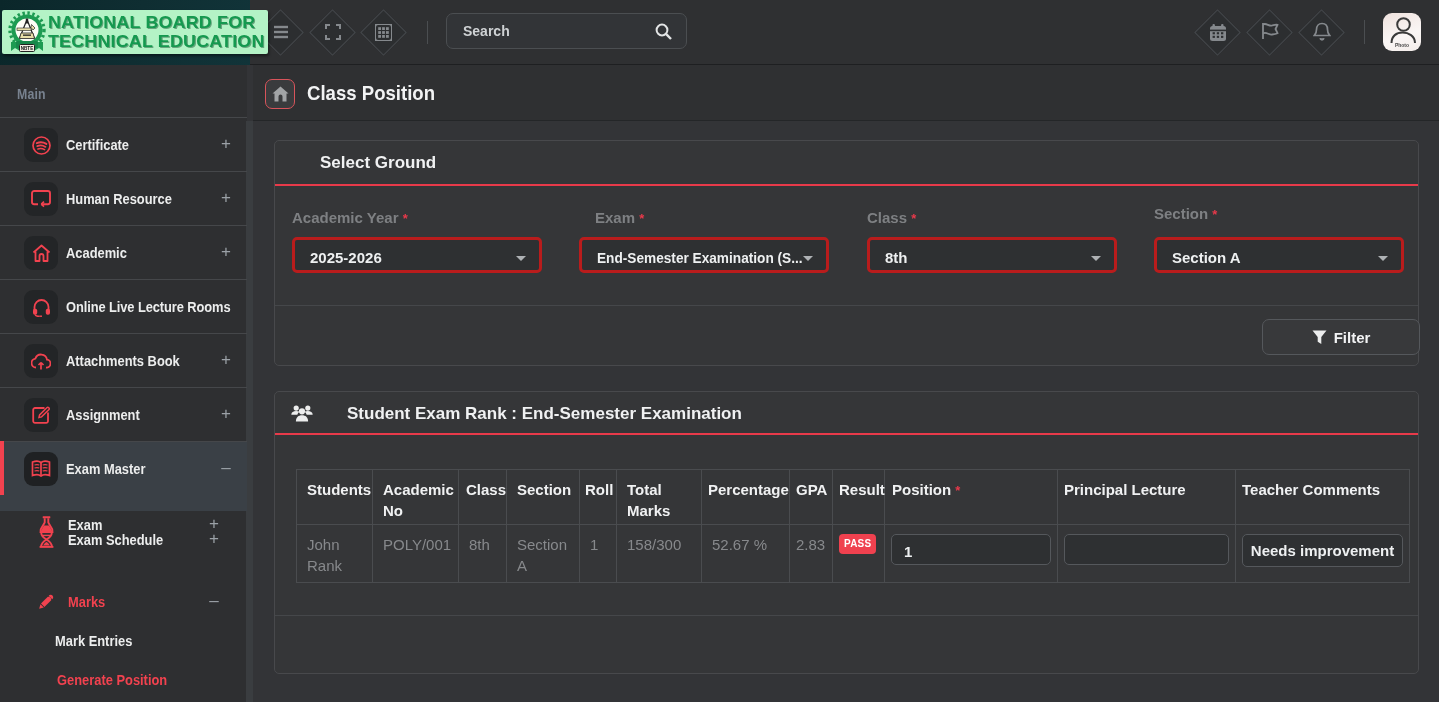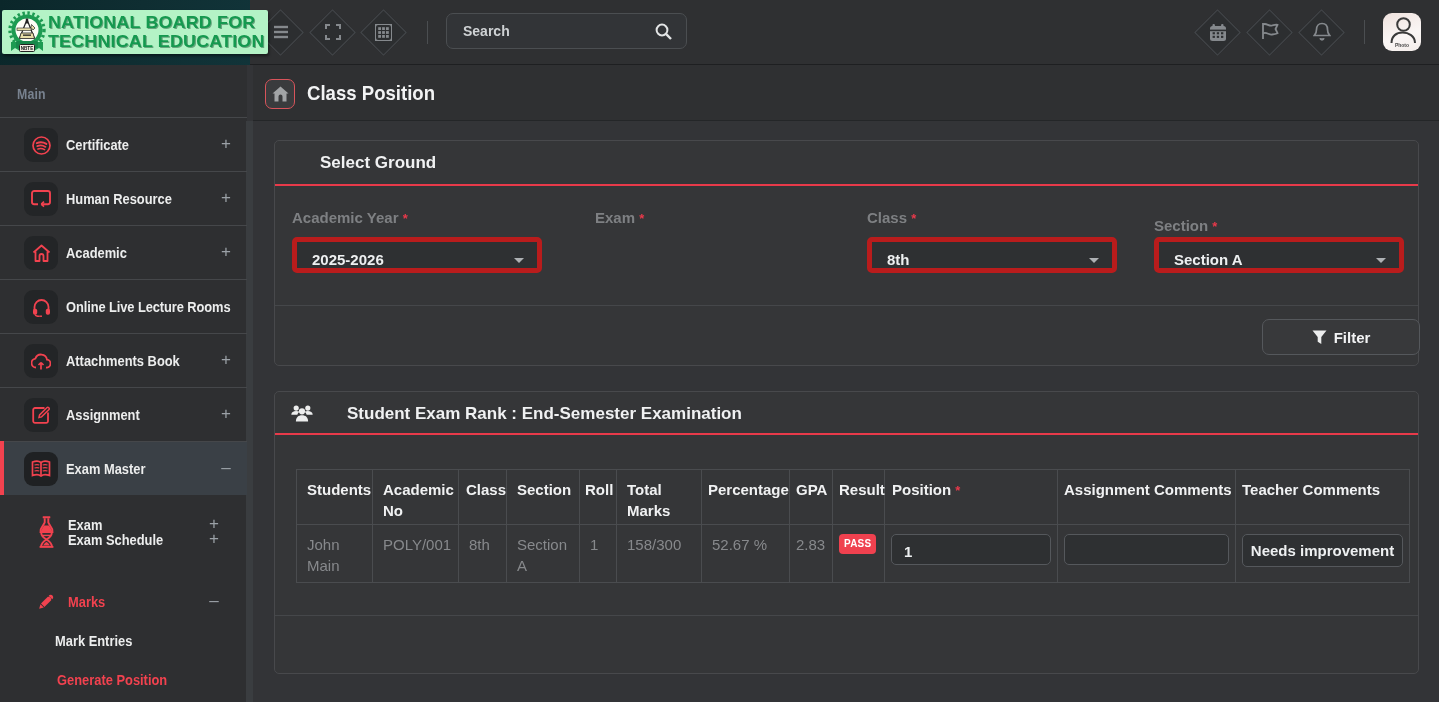--- a/index.html
+++ b/index.html
@@ -63,21 +63,21 @@
   #ptitle { position:absolute; left:307px; top:81px; font-size:21px;
     font-weight:bold; color:#f2f3f4; transform:scaleX(.885); transform-origin:left center; }
   .panel { position:absolute; left:274px; width:1145px; background:#353638;
     border:1px solid #48494c; border-radius:5px; }
   .phead { position:absolute; left:17px; top:12px; font-size:17px;
     font-weight:bold; color:#f0f1f2;margin-left:28px; }
   .redline { position:absolute; left:0; width:1143px; height:2px; background:#e83a4a; }
   .flabel { position:absolute; font-size:15px; font-weight:bold; color:#7e8083;text-align:center; }
   .red { color:#e8394a; font-size:13px; }
   .sel { position:absolute; top:96px; width:250px; height:36px;
-    background:#2e3032; border:5px solid #b91c1c; border-radius:5px; }
+    background:#2e3032; border:3px solid #b91c1c; border-radius:5px; }
   .sel span { position:absolute; left:15px; top:9px; font-size:15px; font-weight:bold;
     color:#eef0f1; white-space:nowrap; overflow:hidden; display:block; width:205px; }
   .caret { position:absolute; right:13px; top:16px; width:0; height:0;
     border-left:5px solid transparent; border-right:5px solid transparent;
     border-top:5px solid #aeb1b4; }
   .psep { position:absolute; left:0; width:1143px; height:1px; background:#45474a; }
   .btn { position:absolute; left:971px; width:158px; height:36px;
     background:#38393b; border:1px solid #55585c; border-radius:7px;
     color:#f2f3f4; font-size:15px; font-weight:bold; display:flex;
     align-items:center; justify-content:center; gap:7px; }
@@ -287,21 +287,21 @@
 <div class="mrow" style="top:387px;">
   <div class="ibox">
       <svg width="18" height="18" viewBox="0 0 18 18">
         <path d="M12.5 2 H3 a1.8 1.8 0 0 0 -1.8 1.8 V15 A1.8 1.8 0 0 0 3 16.8 H14.2 A1.8 1.8 0 0 0 16 15 V6.5" stroke="#f2424f" stroke-width="1.8" fill="none"></path>
         <path d="M7 11.5 L7.6 8.9 L14.8 1.7 a1.4 1.4 0 0 1 2 2 L9.6 10.9 Z" stroke="#f2424f" stroke-width="1.5" fill="none"></path>
       </svg>
     </div>
   <div class="mlabel">Assignment</div>
     <div class="mplus">+</div>
 </div>
-<div class="mrow" style="top:441px; background:#3a4046; height:54px;padding-left:8px;">
+<div class="mrow" style="top:441px; background:#3a4046; height:70px;padding-left:8px;">
   <div class="ibox" style="background:#1f2123;">
       <svg width="20" height="18" viewBox="0 0 20 18">
         <g stroke="#f2424f" stroke-width="1.7" fill="none">
           <path d="M10 2.5 C8 .8 4.5 .8 1.5 2 V15.5 C4.5 14.3 8 14.3 10 16 C12 14.3 15.5 14.3 18.5 15.5 V2 C15.5 .8 12 .8 10 2.5 Z"></path>
           <path d="M10 2.5 V16"></path>
           <g stroke-width="1.1">
             <path d="M3.5 5 C5.5 4.4 7 4.5 8.3 5.1"></path>
             <path d="M3.5 8 C5.5 7.4 7 7.5 8.3 8.1"></path>
             <path d="M3.5 11 C5.5 10.4 7 10.5 8.3 11.1"></path>
             <path d="M11.7 5.1 C13 4.5 14.5 4.4 16.5 5"></path>
@@ -360,23 +360,27 @@
     </svg>
   </div>
 <div id="ptitle">Class Position</div>
 
 <div class="panel" style="top:140px; height:226px;">
   <div class="phead">Select Ground</div>
   <div class="redline" style="top:43px;"></div>
   <div class="flabel" style="left:17px; top:68px;">Academic Year <span class="red">*</span></div>
   <div class="flabel" style="left:304px; top:68px;margin-left:16px;">Exam <span class="red">*</span></div>
   <div class="flabel" style="left:592px; top:68px;">Class <span class="red">*</span></div>
-  <div class="flabel" style="left:879px; top:76px;">Section <span class="red">*</span></div>
+  <div class="flabel" style="left:879px; top:64px;">Section <span class="red">*</span></div>
   <div class="sel" style="left:17px;">
       <span>2025-2026</span>
+      <div class="caret"></div>
+    </div>
+  <div class="sel" style="left:304px;">
+      <span style="transform:scaleX(.91); transform-origin:left center; width:230px;">End-Semester Examination (S...</span>
       <div class="caret"></div>
     </div>
   <div class="sel" style="left:592px;">
       <span>8th</span>
       <div class="caret"></div>
     </div>
   <div class="sel" style="left:879px;">
       <span>Section A</span>
       <div class="caret"></div>
     </div>
@@ -408,25 +412,25 @@
       <th class="nw" style="width:76px;">Students</th>
       <th style="width:86px;">Academic No</th>
       <th class="nw" style="width:48px; padding-left:7px;">Class</th>
       <th class="nw" style="width:73px;">Section</th>
       <th class="nw" style="width:37px; padding-left:5px;">Roll</th>
       <th style="width:85px;">Total Marks</th>
       <th class="nw" style="width:88px; padding-left:6px;">Percentage</th>
       <th class="nw" style="width:43px; padding-left:6px;">GPA</th>
       <th class="nw" style="width:52px; padding-left:6px;">Result</th>
       <th class="nw" style="width:173px; padding-left:7px;">Position <span class="red">*</span></th>
-      <th class="nw" style="width:178px; padding-left:6px;">Assignment Comments</th>
+      <th class="nw" style="width:178px; padding-left:6px;">Principal Lecture</th>
       <th class="nw" style="width:174px; padding-left:6px;">Teacher Comments</th>
     </tr>
     <tr>
-      <td>John Main</td>
+      <td>John Rank</td>
       <td>POLY/001</td>
       <td>8th</td>
       <td>Section A</td>
       <td>1</td>
       <td>158/300</td>
       <td>52.67 %</td>
       <td style="padding-left:6px;">2.83</td>
       <td style="padding-left:6px;"><span class="badge">PASS</span></td>
       <td class="icell">
             <div class="tin">

